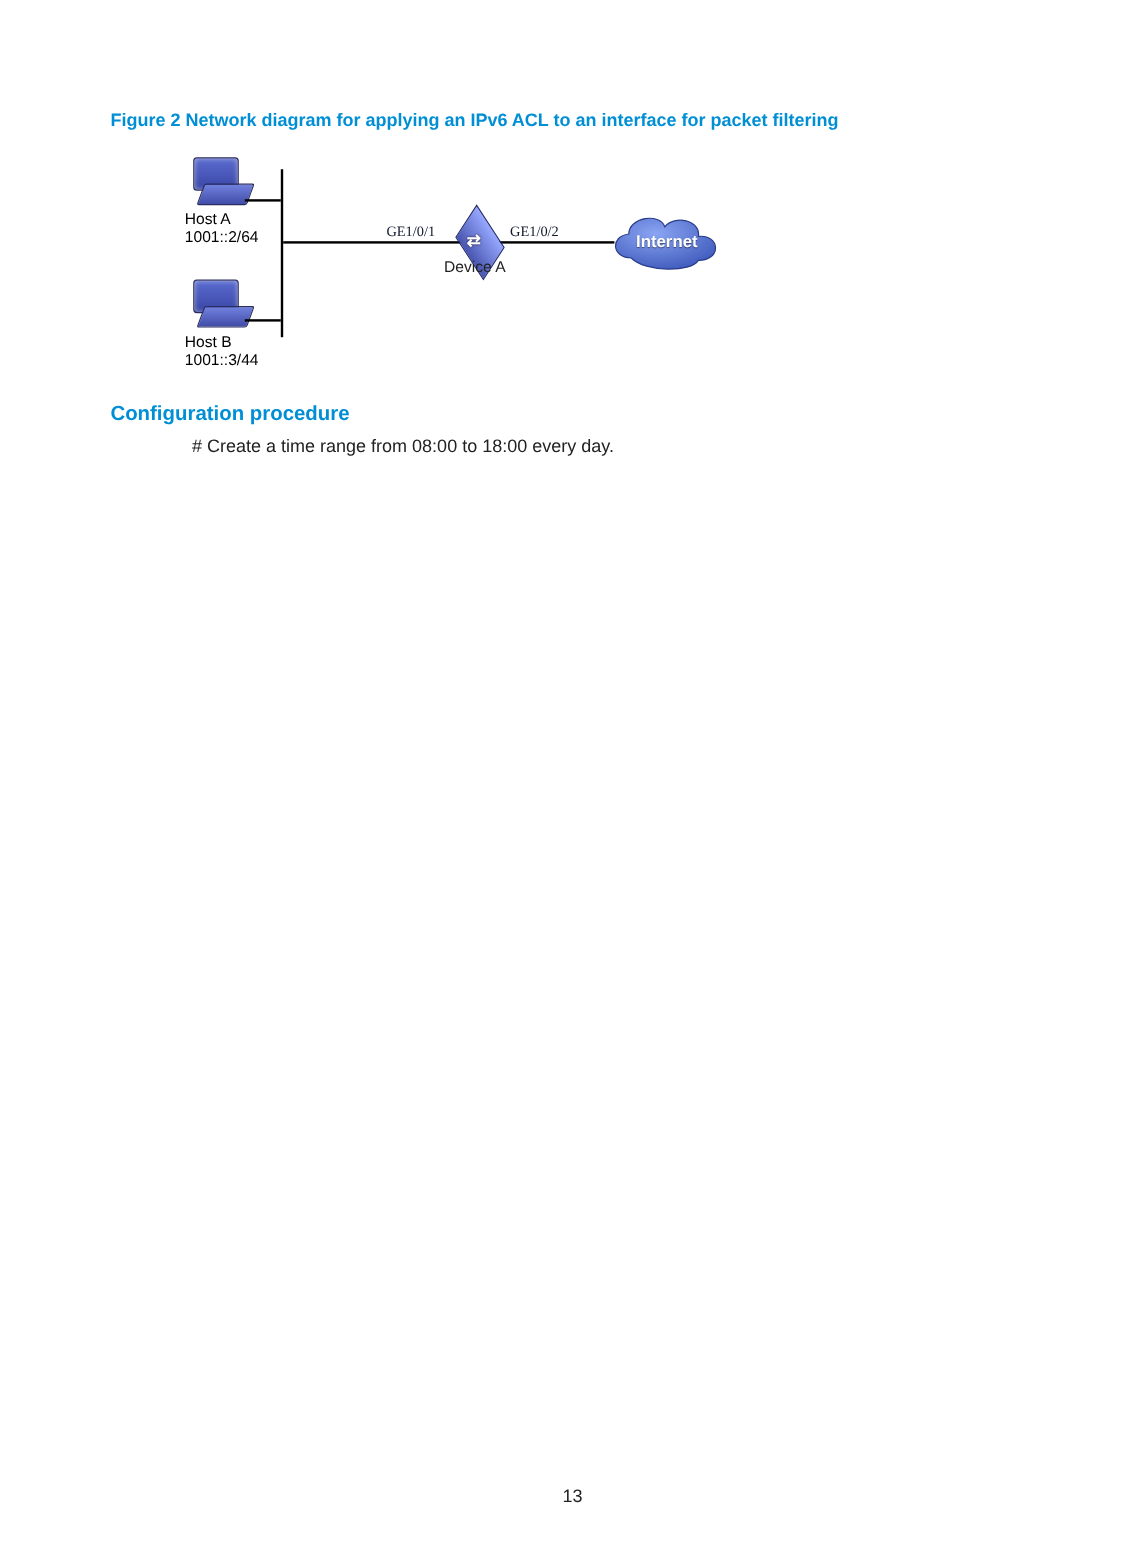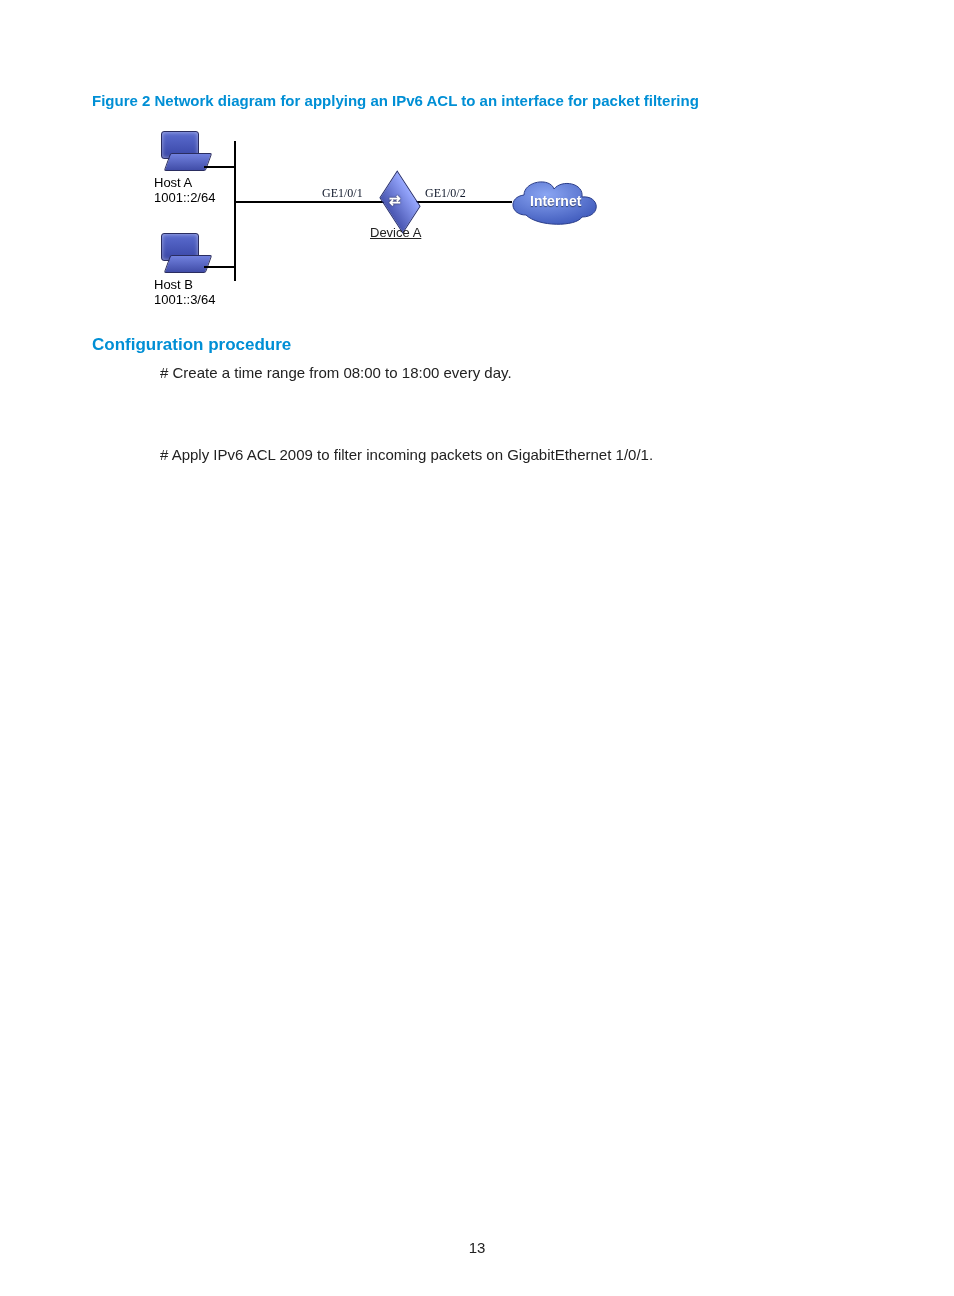--- a/index.html
+++ b/index.html
@@ -113,23 +113,22 @@
     margin: 0;
   }
   .switch-arrows{
     position:absolute;
     top:6px;left:10px;
     font-size:14px;color:#fff;font-weight:bold;
     text-shadow:0 0 2px #223;
   }
   .deviceA {
     position:absolute;
-    left: 216px; top: 94px;
+    left: 216px; top: 84px;
     font-size:13px;
-    text-decoration:underline;
   }
 
   .cloud {
     position:absolute;
     left: 350px; top: 42px;
     width: 100px; height: 56px; font-weight: bold;
   }
   .cloud svg{ display:block;}
   .cloud-label{
     position:absolute;
@@ -178,21 +177,21 @@
       <div>Host A</div>
       <div>1001::2/64</div>
     </div>
 
     <div class="host hostB">
       <div class="computer">
         <div class="monitor"></div>
           <div class="cpu"></div>
       </div>
       <div>Host B</div>
-      <div>1001::3/64</div>
+      <div>1001::3/44</div>
     </div>
 
     <div class="hconn1"></div>
     <div class="hconn2"></div>
     <div class="vline"></div>
     <div class="hline-mid"></div>
     <div class="hline-right"></div>
 
     <div class="port-label ge1">GE1/0/1</div>
     <div class="port-label ge2">GE1/0/2</div>
@@ -216,17 +215,16 @@
       <div class="cloud-label">Internet</div>
     </div>
 
   </div>
 
   <div class="section-head">Configuration procedure</div>
 
   <div class="body-text"># Create a time range from 08:00 to 18:00 every day.</div>
 
 
-  <div class="body-text short-gap"># Apply IPv6 ACL 2009 to filter incoming packets on GigabitEthernet 1/0/1.</div>
 
 </div>
 
 <div class="page-num">13</div>
 
 </body></html>

